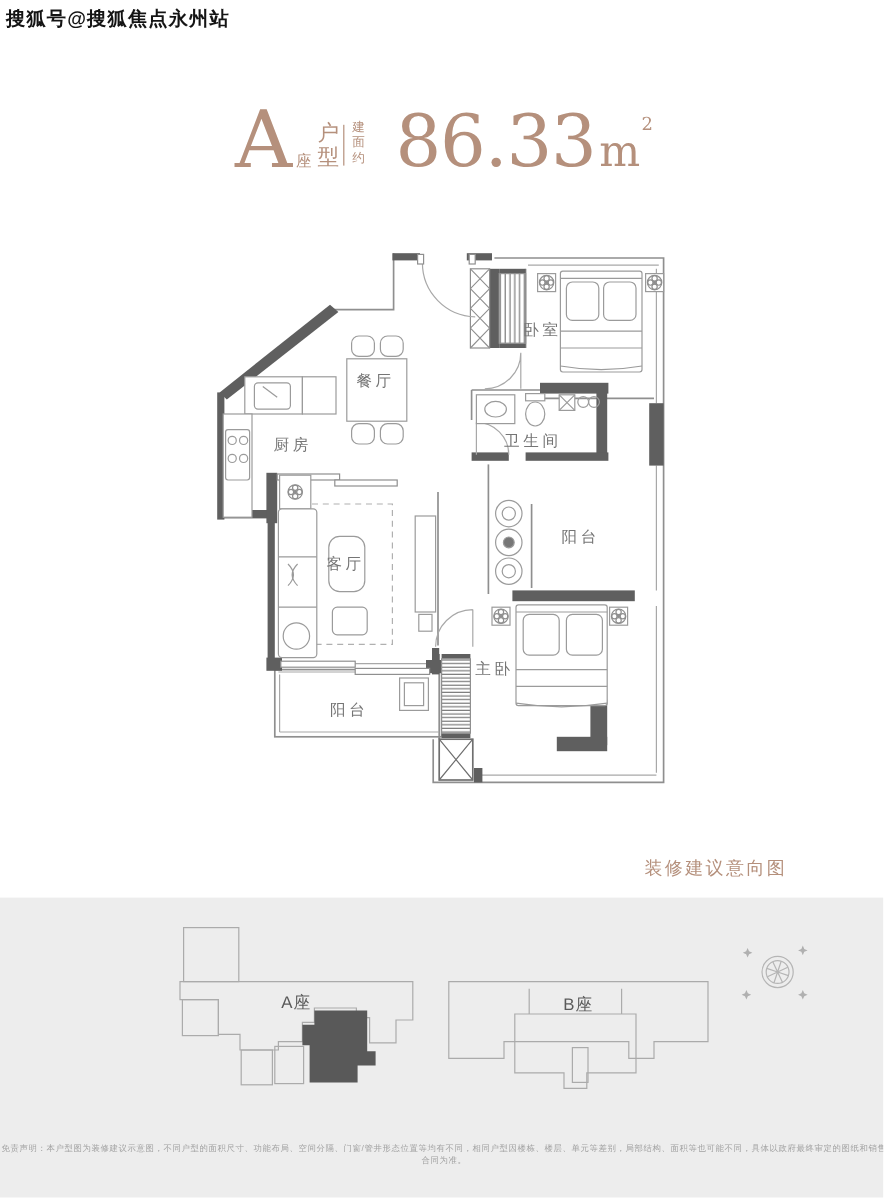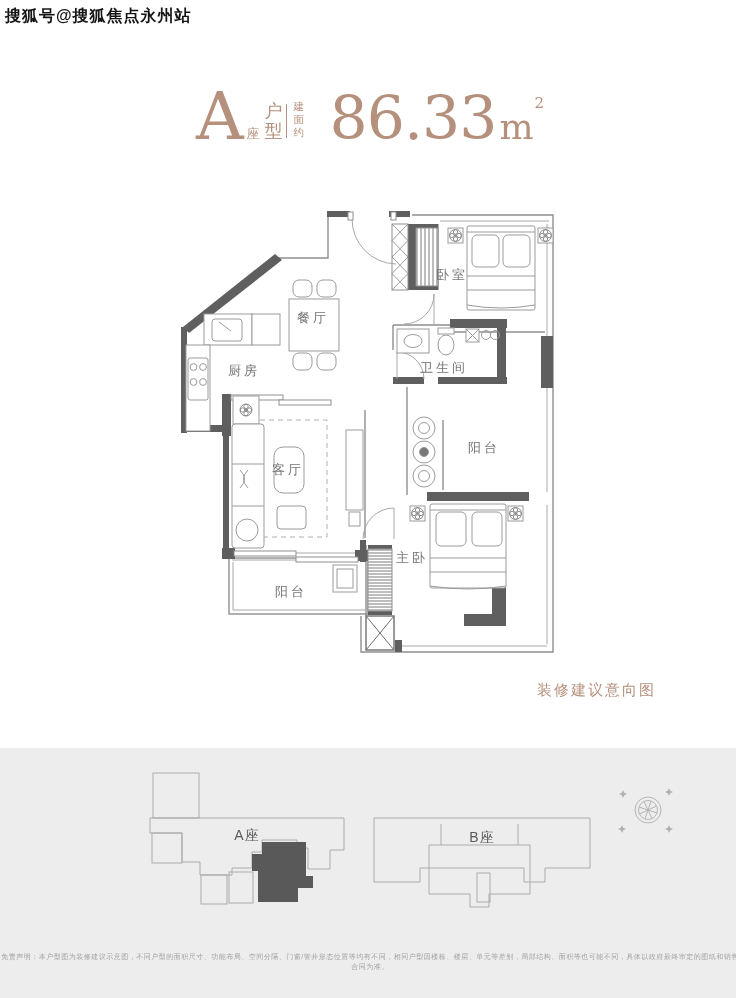--- a/index.html
+++ b/index.html
@@ -31,21 +31,21 @@
   .title .stack3{width:11px;font-size:10.5px;line-height:1.25;word-break:break-all;margin:0 6px 3px 0;color:#b5907c;font-family:Liberation Serif, serif;}
   .title .m-unit{font-family:"DejaVu Serif","Liberation Serif",serif;font-size:36px;line-height:0.8;margin-left:3px;}
   .title .sup{font-family:"DejaVu Serif","Liberation Serif",serif;font-size:15px;margin:0 0 30px 1px;}
 
   
   .plan{position:absolute;top:0;left:0;}
   .plan text{fill:#757575;font-size:13px;letter-spacing:3px;}
 
   
   .caption{
-    position:absolute;top:681px;right:80px;
+    position:absolute;top:714px;right:80px;
     color:#b5907c;font-size:15px;letter-spacing:2px;font-weight:500;
   }
 
   
   .panel{position:absolute;top:718px;left:0;width:740px;height:280px;background:#ededed;margin-top:30px;}
   .sitemap{position:absolute;top:0;left:0;}
   .sitemap text{fill:#5a5a5a;font-size:14px;letter-spacing:1px;}
 
   .disclaimer{
     position:absolute;top:204px;left:0;width:740px;

